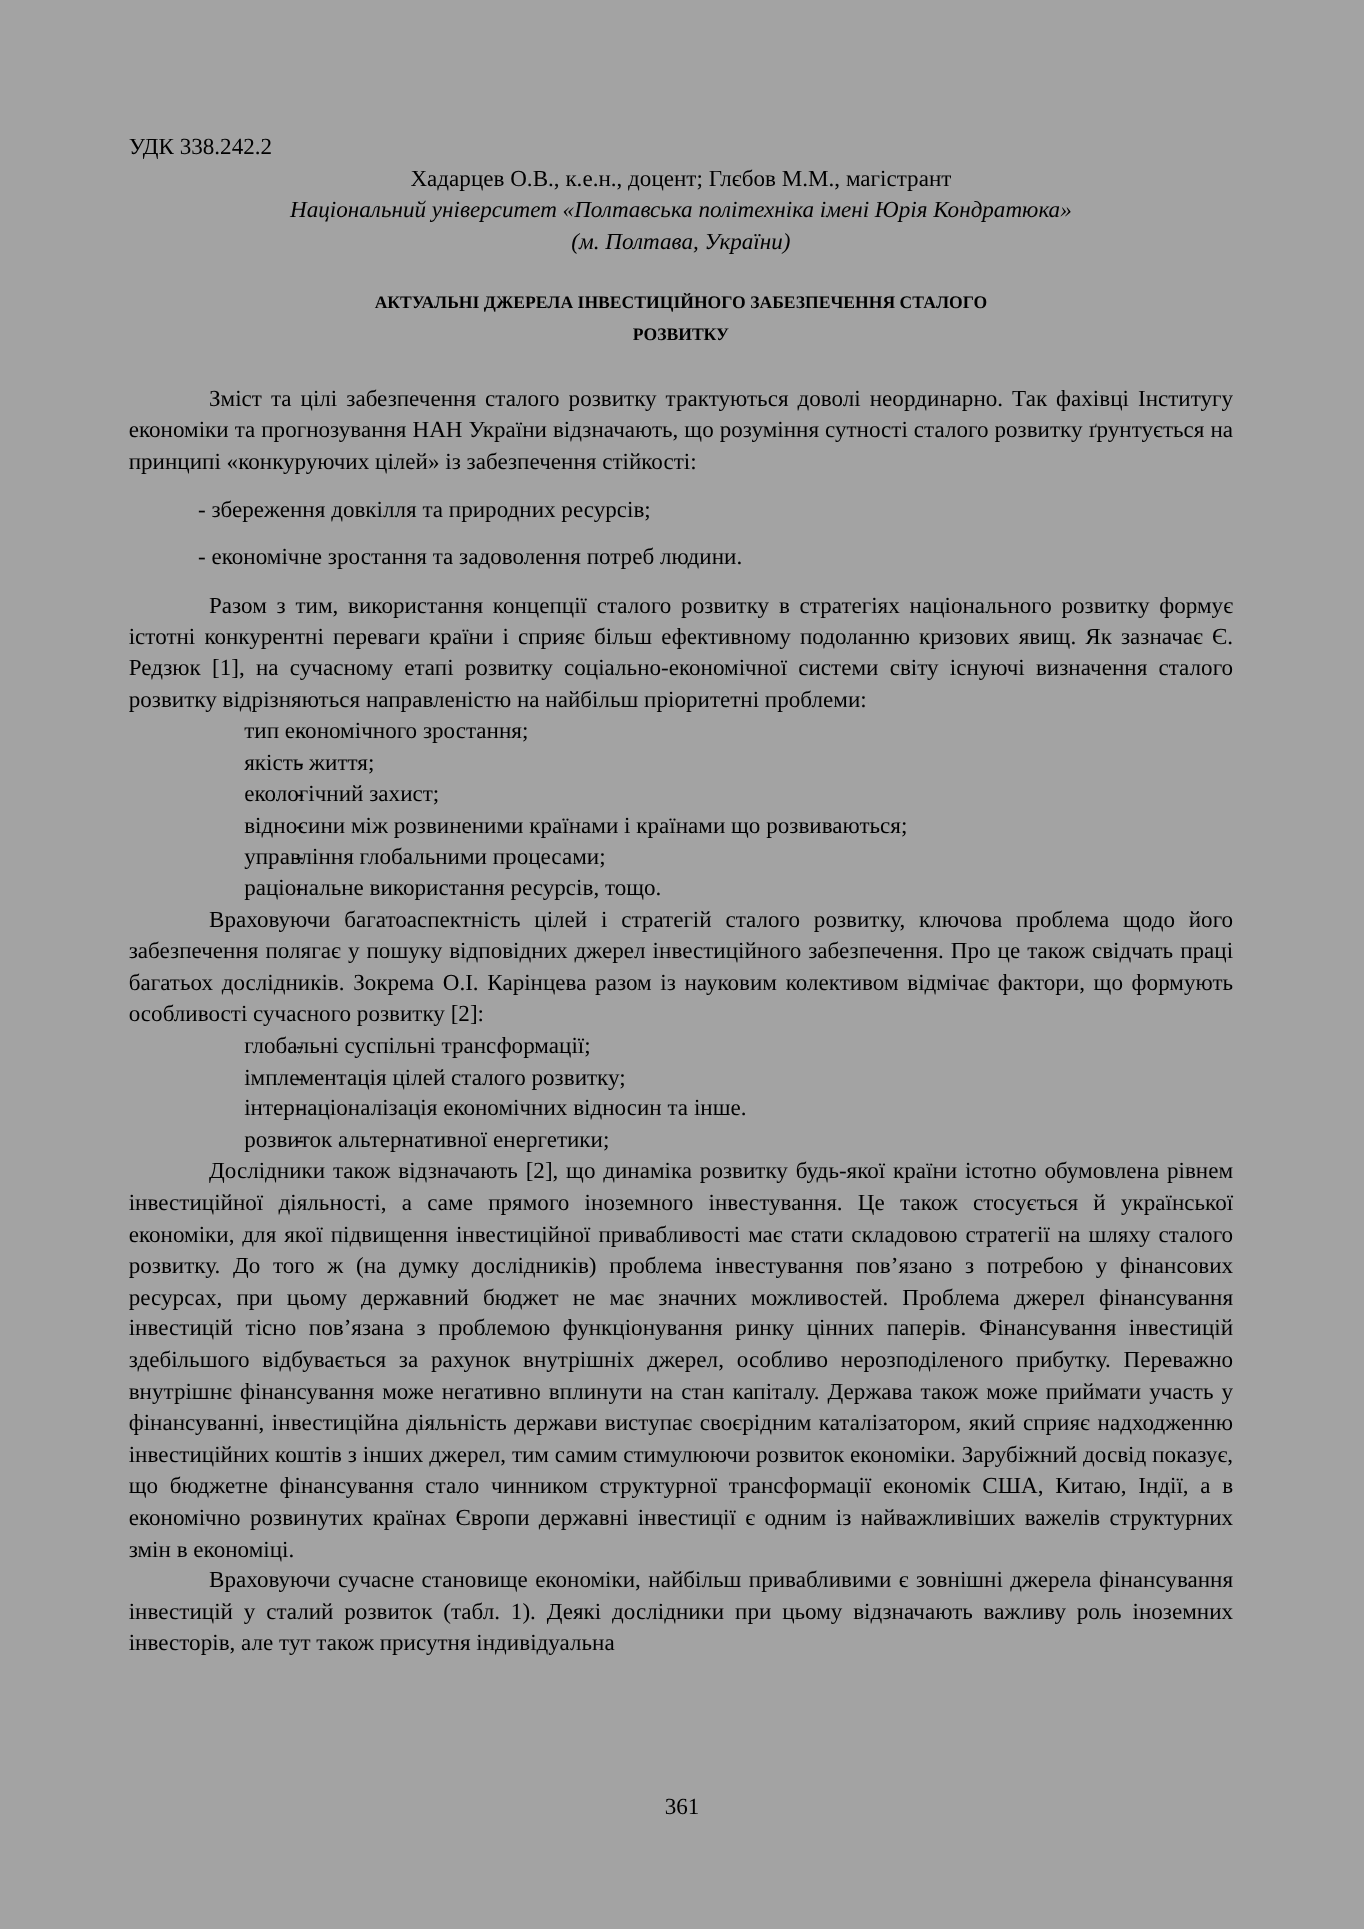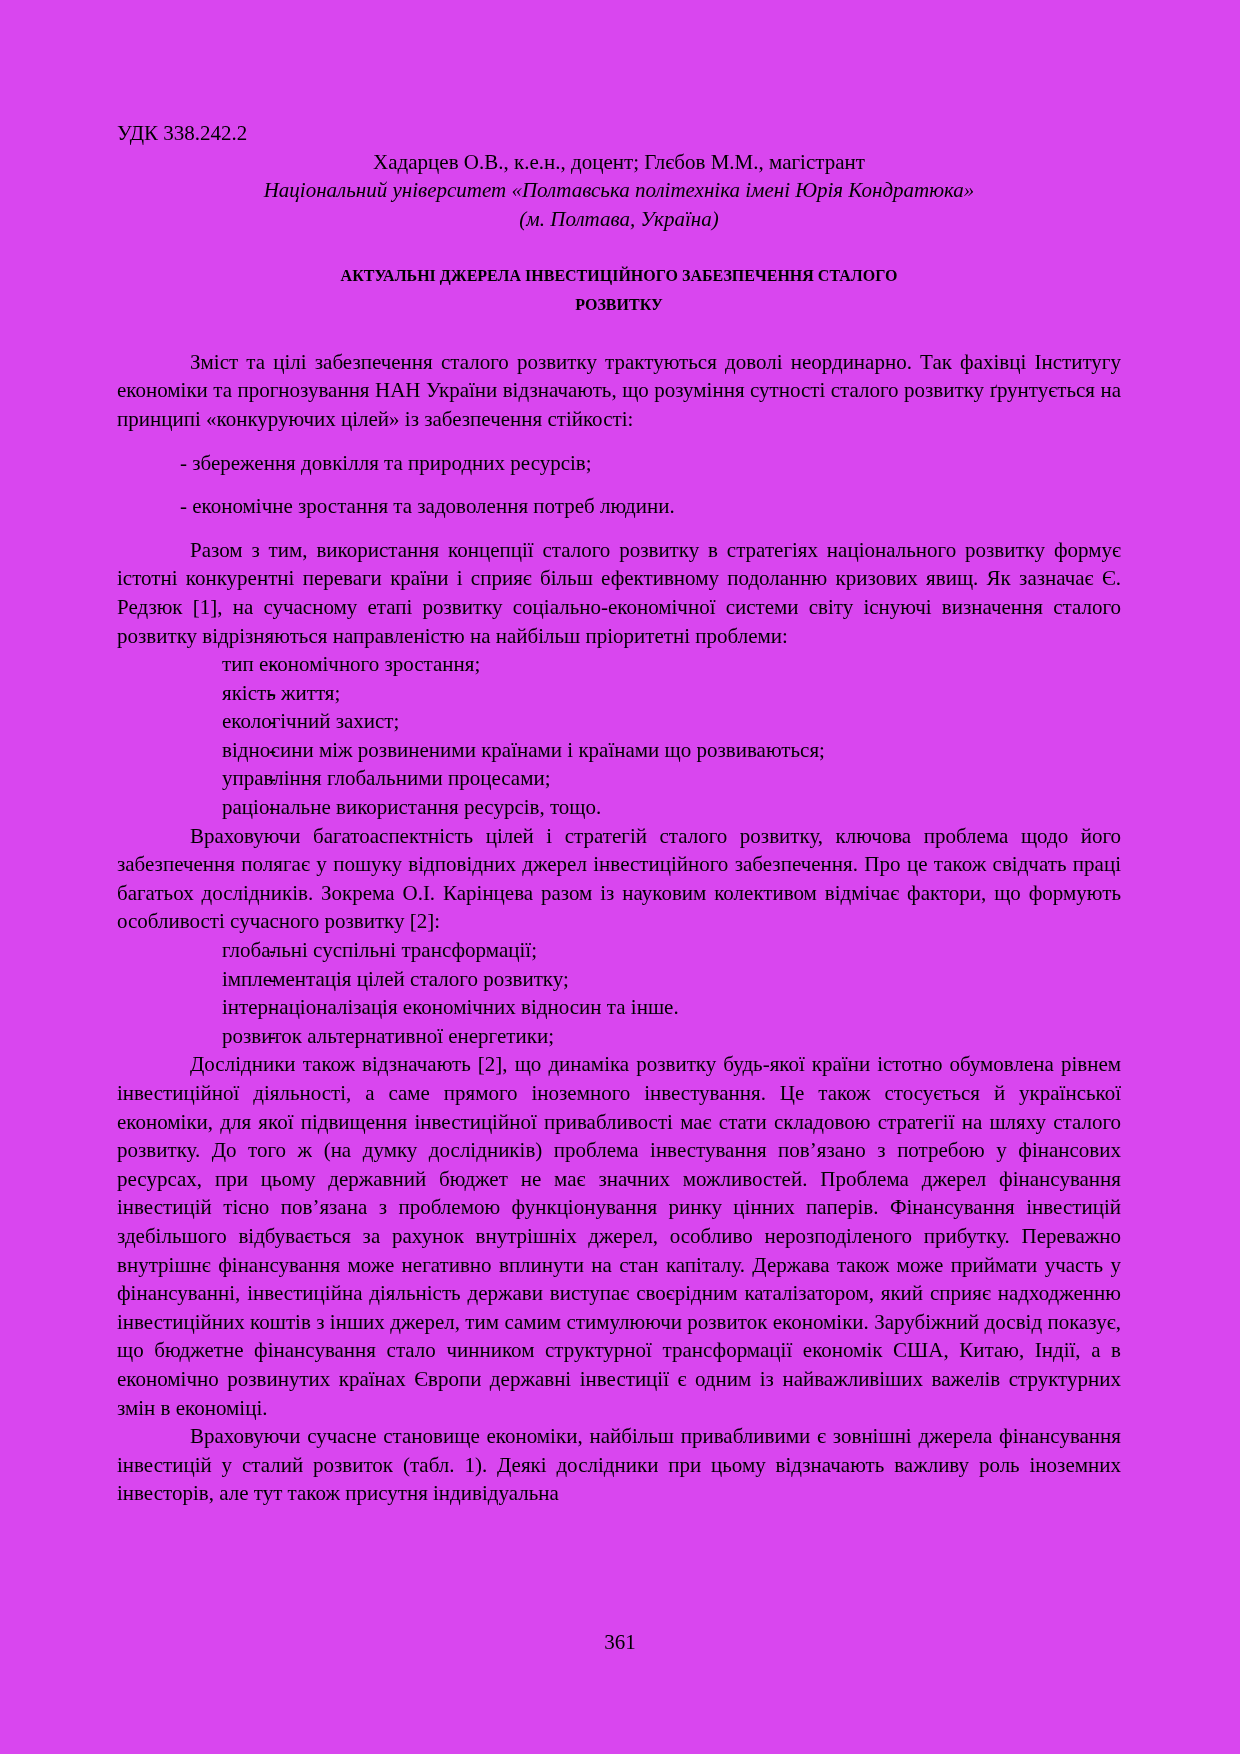--- a/index.html
+++ b/index.html
@@ -4,21 +4,21 @@
 <style>
   html, body {
     margin: 0;
     padding: 0;
     background: #ffffff;
   }
   .page {
     position: relative;
     width: 1240px;
     height: 1754px;
-    background: #d946ef;
+    background: #a3a3a3;
     color: #000000;
     font-family: "Liberation Serif", "DejaVu Serif", serif;
     overflow: hidden;
   }
   .content {
     position: absolute;
     left: 117px;
     top: 119px;
     width: 1004px;
     font-size: 21px;
@@ -75,21 +75,21 @@
 </style>
 </head>
 <body>
 
 <div class="page">
   <div class="content">
 
     <div class="udc">УДК 338.242.2</div>
     <div class="authors">Хадарцев О.В., к.е.н., доцент; Глєбов М.М., магістрант</div>
     <div class="affiliation">Національний університет «Полтавська політехніка імені Юрія Кондратюка»</div>
-    <div class="location">(м. Полтава, Україна)</div>
+    <div class="location">(м. Полтава, України)</div>
 
     <h1 class="title">
       <span class="title-line">АКТУАЛЬНІ ДЖЕРЕЛА ІНВЕСТИЦІЙНОГО ЗАБЕЗПЕЧЕННЯ СТАЛОГО</span>
       <span class="title-line">РОЗВИТКУ</span>
     </h1>
 
     <p class="para">Зміст та цілі забезпечення сталого розвитку трактуються доволі неординарно. Так фахівці Інститугу економіки та прогнозування НАН України відзначають, що розуміння сутності сталого розвитку ґрунтується на принципі «конкуруючих цілей» із забезпечення стійкості:</p>
 
     <p class="li-a"><span class="dash">-</span> <span>збереження довкілля та природних ресурсів;</span></p>
     <p class="li-a"><span class="dash">-</span> <span>економічне зростання та задоволення потреб людини.</span></p>

